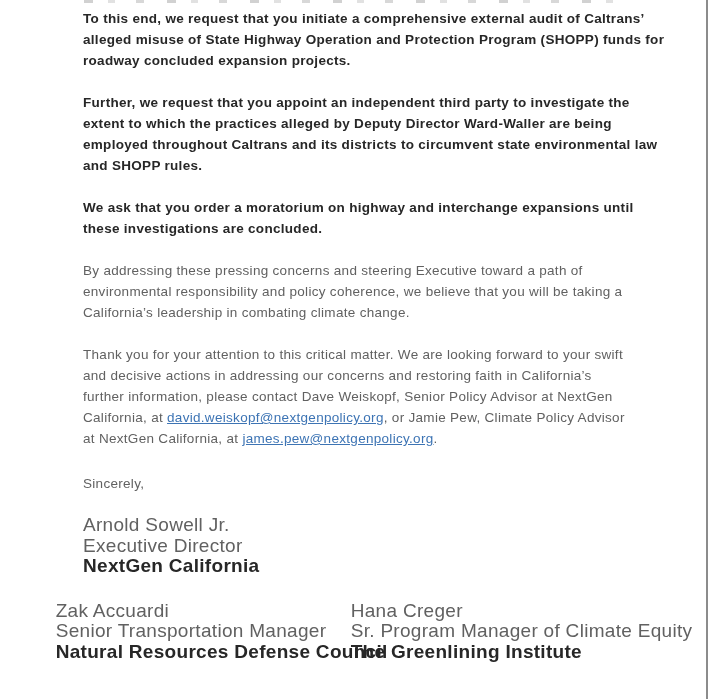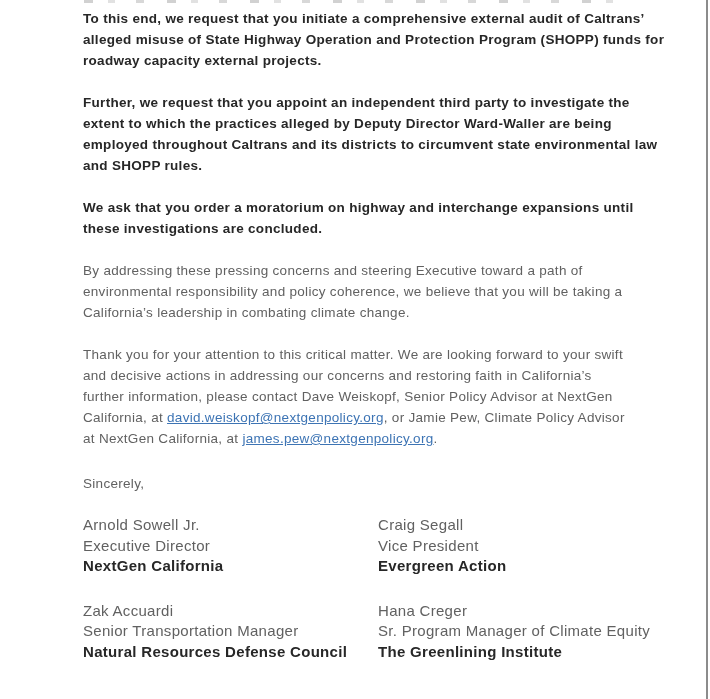--- a/index.html
+++ b/index.html
@@ -26,21 +26,21 @@
   }
   .para { margin: 0 0 21px 0; font-size: 13.5px; line-height: 21px; letter-spacing: 0.3px; }
   .para.bold { font-weight: 700; color: var(--text-bold, #272727); }
   .para.regular { font-weight: 400; color: var(--text-regular, #616161); }
   .ln { display: block; white-space: nowrap; }
   .email { color: var(--link-blue, #3d74b4); text-decoration: underline; }
   .closing { margin-top: 24px; margin-bottom: 21px; }
   .sig-row {
     display: flex;
     margin-bottom: 24px;
-    font-size: 15px;
+    font-size: 19px;
     line-height: 20.5px;
     letter-spacing: 0.3px;
     justify-content: center;
   }
   .sig { width: 295px; }
   .sig:last-child { flex: 1; width: auto; }
   .sig-name, .sig-title { color: var(--text-regular, #616161); white-space: nowrap; }
   .sig-org { font-weight: 700; color: var(--text-bold, #272727); white-space: nowrap; }
   .edge-line {
     position: absolute;
@@ -53,21 +53,21 @@
 <body>
 
 <div class="page">
   <div class="remnant"></div>
 
   <div class="content">
 
     <p class="para bold">
       <span class="ln">To this end, we request that you initiate a comprehensive external audit of Caltrans’</span>
       <span class="ln">alleged misuse of State Highway Operation and Protection Program (SHOPP) funds for</span>
-      <span class="ln">roadway capacity external projects.</span>
+      <span class="ln">roadway concluded expansion projects.</span>
     </p>
 
     <p class="para bold">
       <span class="ln">Further, we request that you appoint an independent third party to investigate the</span>
       <span class="ln">extent to which the practices alleged by Deputy Director Ward-Waller are being</span>
       <span class="ln">employed throughout Caltrans and its districts to circumvent state environmental law</span>
       <span class="ln">and SHOPP rules.</span>
     </p>
 
     <p class="para bold">
@@ -92,25 +92,20 @@
     <p class="para regular closing">
       <span class="ln">Sincerely,</span>
     </p>
 
     <div class="sig-row">
       <div class="sig">
         <div class="sig-name">Arnold Sowell Jr.</div>
         <div class="sig-title">Executive Director</div>
         <div class="sig-org">NextGen California</div>
       </div>
-      <div class="sig">
-        <div class="sig-name">Craig Segall</div>
-        <div class="sig-title">Vice President</div>
-        <div class="sig-org">Evergreen Action</div>
-      </div>
     </div>
 
     <div class="sig-row">
       <div class="sig">
         <div class="sig-name">Zak Accuardi</div>
         <div class="sig-title">Senior Transportation Manager</div>
         <div class="sig-org">Natural Resources Defense Council</div>
       </div>
       <div class="sig">
         <div class="sig-name">Hana Creger</div>

